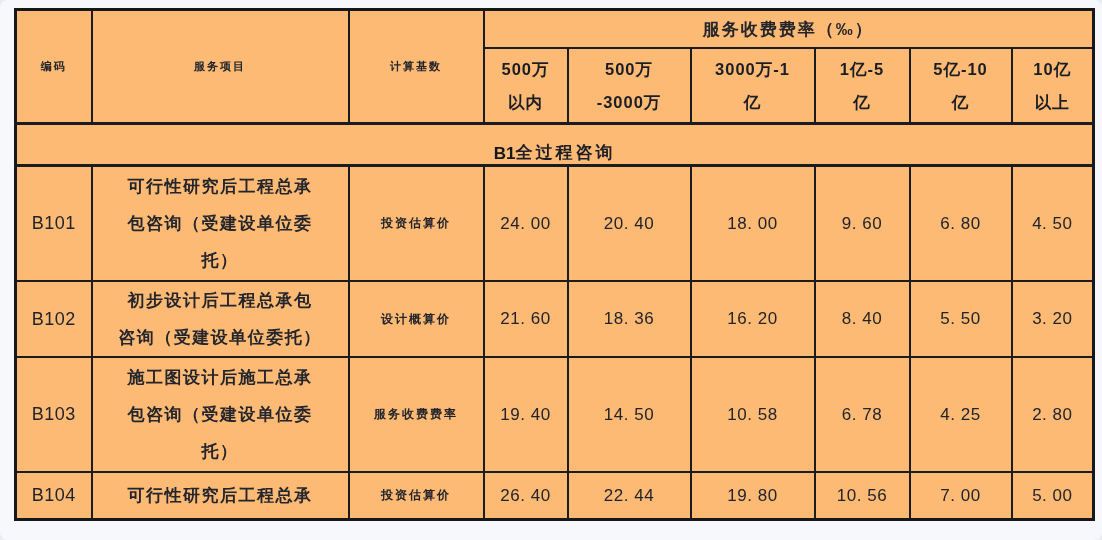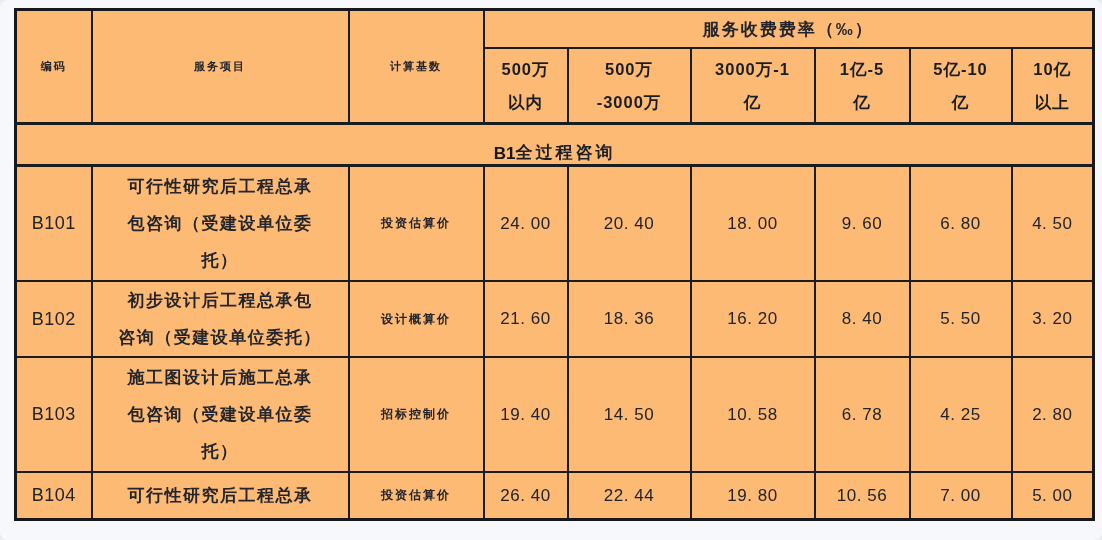--- a/index.html
+++ b/index.html
@@ -189,21 +189,21 @@
       <td class="num">3. 20</td>
     </tr>
 
     <tr class="r-b103">
       <td class="code">B103</td>
       <td class="service-cell">
         <div>施工图设计后施工总承</div>
         <div>包咨询（受建设单位委</div>
         <div>托）</div>
       </td>
-      <td class="base-cell">招标控制价</td>
+      <td class="base-cell">服务收费费率</td>
       <td class="num">19. 40</td>
       <td class="num">14. 50</td>
       <td class="num">10. 58</td>
       <td class="num">6. 78</td>
       <td class="num">4. 25</td>
       <td class="num">2. 80</td>
     </tr>
 
     <tr class="r-b104">
       <td class="code">B104</td>

